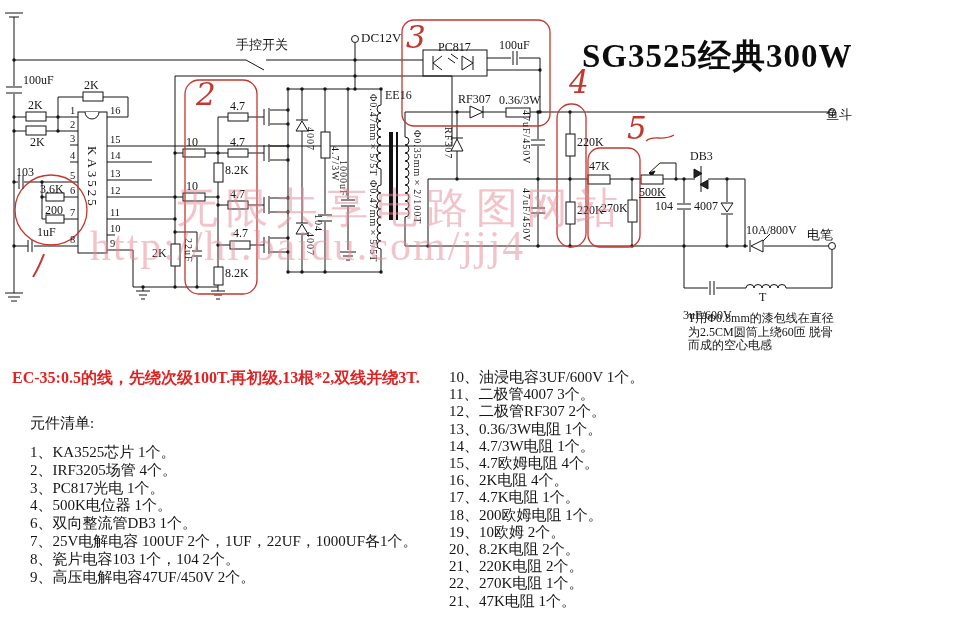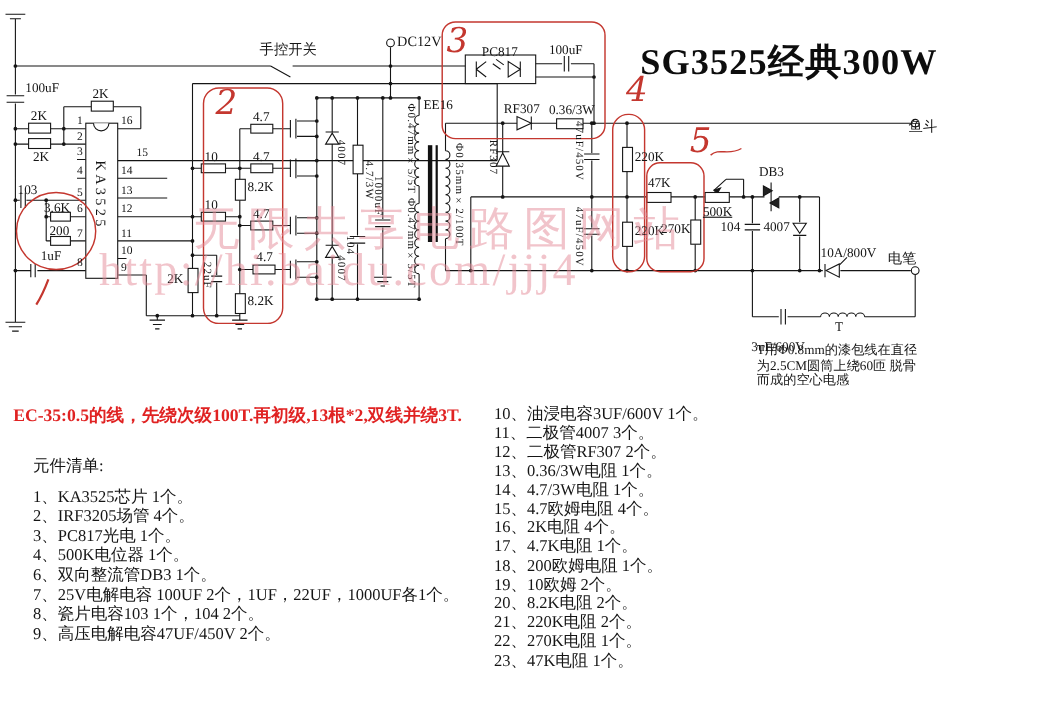--- a/index.html
+++ b/index.html
@@ -212,21 +212,21 @@
   <div id="labels">
       <span class="lb pin" style="left: 70px; top: 105px;">1</span>
       <span class="lb pin" style="left: 70px; top: 119px;">2</span>
       <span class="lb pin" style="left: 70px; top: 133px;">3</span>
       <span class="lb pin" style="left: 70px; top: 150px;">4</span>
       <span class="lb pin" style="left: 70px; top: 170px;">5</span>
       <span class="lb pin" style="left: 70px; top: 185px;">6</span>
       <span class="lb pin" style="left: 70px; top: 207px;">7</span>
       <span class="lb pin" style="left: 70px; top: 234px;">8</span>
       <span class="lb pin" style="left: 110px; top: 105px;">16</span>
-      <span class="lb pin" style="left: 110px; top: 134px; margin-left: 14px;">15</span>
+      <span class="lb pin" style="left: 110px; top: 134px;">15</span>
       <span class="lb pin" style="left: 110px; top: 150px;">14</span>
       <span class="lb pin" style="left: 110px; top: 168px;">13</span>
       <span class="lb pin" style="left: 110px; top: 185px;">12</span>
       <span class="lb pin" style="left: 110px; top: 207px;">11</span>
       <span class="lb pin" style="left: 110px; top: 223px;">10</span>
       <span class="lb pin" style="left: 110px; top: 238px;">9</span>
       <span class="lb icv" style="left: 85px; top: 146px;">KA3525</span>
       <span class="lb" style="left: 23px; top: 74px;">100uF</span>
       <span class="lb" style="left: 84px; top: 79px;">2K</span>
       <span class="lb" style="left: 28px; top: 99px;">2K</span>
@@ -312,16 +312,16 @@
       <div>13、0.36/3W电阻 1个。</div>
       <div>14、4.7/3W电阻 1个。</div>
       <div>15、4.7欧姆电阻 4个。</div>
       <div>16、2K电阻 4个。</div>
       <div>17、4.7K电阻 1个。</div>
       <div>18、200欧姆电阻 1个。</div>
       <div>19、10欧姆 2个。</div>
       <div>20、8.2K电阻 2个。</div>
       <div>21、220K电阻 2个。</div>
       <div>22、270K电阻 1个。</div>
-      <div>23、47K电阻 1个。</div>
+      <div>21、47K电阻 1个。</div>
     </div>
 
 </div>
 
 </body></html>

